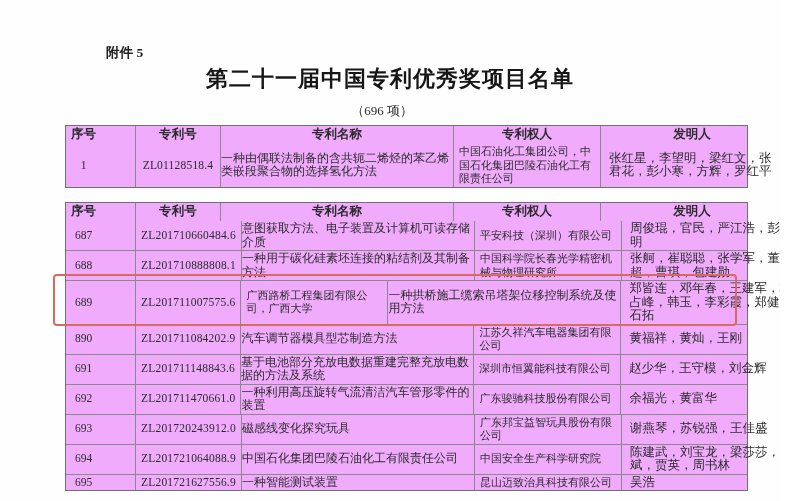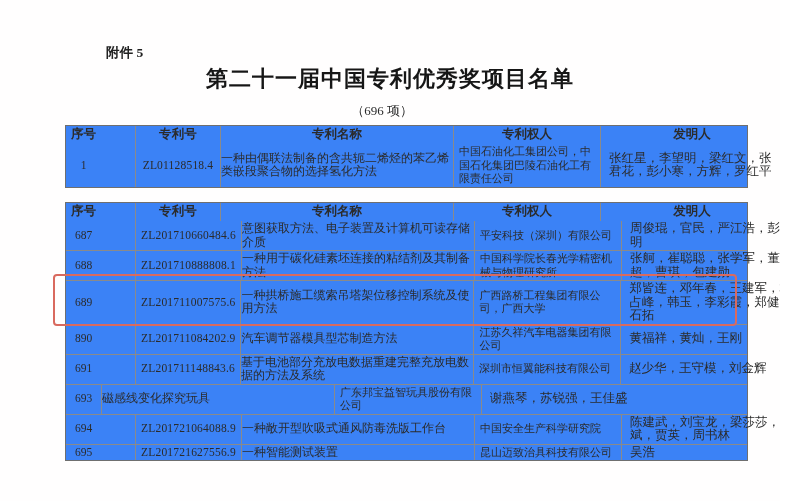--- a/index.html
+++ b/index.html
@@ -3,21 +3,21 @@
 <meta charset="utf-8">
 <style>
   html,body{margin:0;padding:0;background:#ffffff;}
   body{font-family:"Liberation Serif","DejaVu Serif",serif;color:#2b2b2b;}
   .doc{position:relative;width:780px;height:501px;background:#fffefe;overflow:hidden;}
 
   .attachment{position:absolute;left:106px;top:44px;font-size:13.5px;font-weight:bold;color:#222;}
   .title{position:absolute;left:0;right:0;top:64px;text-align:center;font-size:22px;font-weight:bold;letter-spacing:1px;color:#161616;}
   .subtitle{position:absolute;left:0;right:16px;top:102px;text-align:center;font-size:13px;color:#2b2b2b;}
 
-  .ptable{position:absolute;left:65px;width:683px;border:1px solid #6f6f6f;box-sizing:border-box;background:#3b82f6;}
+  .ptable{position:absolute;left:65px;width:683px;border:1px solid #6f6f6f;box-sizing:border-box;background:#f0abfc;}
   #table1{top:125px;}
   #table2{top:202px;}
 
   .trow{display:flex;align-items:stretch;border-top:1px solid #8a8a8a;}
   .trow:first-child{border-top:none;}
   .tcell{box-sizing:border-box;border-left:1px solid #8a8a8a;display:flex;align-items:center;line-height:13.5px;padding:1px 5px;}
   .tcell:first-child{border-left:none;}
   .c0{flex:0 0 35px;justify-content:center;text-align:center;font-size:11.5px;}
   .c1{flex:0 0 85px;justify-content:center;text-align:center;font-size:11.5px;letter-spacing:0.2px;margin-left:34px;}
   .c2{flex:0 0 233px;font-size:12px;padding:1px 0;}
@@ -74,48 +74,56 @@
         <div class="trow">
           <div class="tcell c0">688</div>
           <div class="tcell c1">ZL201710888808.1</div>
           <div class="tcell c2">一种用于碳化硅素坯连接的粘结剂及其制备方法</div>
           <div class="tcell c3">中国科学院长春光学精密机械与物理研究所</div>
           <div class="tcell c4">张舸，崔聪聪，张学军，董斌超，曹琪，包建勋</div>
         </div>
         <div class="trow">
           <div class="tcell c0">689</div>
           <div class="tcell c1">ZL201711007575.6</div>
+          <div class="tcell c3">广西路桥工程集团有限公司，广西大学</div>
           <div class="tcell c2">一种拱桥施工缆索吊塔架位移控制系统及使用方法</div>
-          <div class="tcell c3">广西路桥工程集团有限公司，广西大学</div>
           <div class="tcell c4">郑皆连，邓年春，王建军，杨占峰，韩玉，李彩霞，郑健，石拓</div>
         </div>
         <div class="trow">
           <div class="tcell c0">890</div>
           <div class="tcell c1">ZL201711084202.9</div>
           <div class="tcell c2">汽车调节器模具型芯制造方法</div>
           <div class="tcell c3">江苏久祥汽车电器集团有限公司</div>
           <div class="tcell c4">黄福祥，黄灿，王刚</div>
         </div>
         <div class="trow">
           <div class="tcell c0">691</div>
           <div class="tcell c1">ZL201711148843.6</div>
           <div class="tcell c2">基于电池部分充放电数据重建完整充放电数据的方法及系统</div>
           <div class="tcell c3">深圳市恒翼能科技有限公司</div>
           <div class="tcell c4">赵少华，王守模，刘金辉</div>
         </div>
         <div class="trow">
+          <div class="tcell c0">692</div>
+          <div class="tcell c1">ZL201711470661.0</div>
+          <div class="tcell c2">一种利用高压旋转气流清洁汽车管形零件的装置</div>
+          <div class="tcell c3">广东骏驰科技股份有限公司</div>
+          <div class="tcell c4">余福光，黄富华</div>
+        </div>
+        <div class="trow">
           <div class="tcell c0">693</div>
+          <div class="tcell c1">ZL201720243912.0</div>
           <div class="tcell c2">磁感线变化探究玩具</div>
           <div class="tcell c3">广东邦宝益智玩具股份有限公司</div>
           <div class="tcell c4">谢燕琴，苏锐强，王佳盛</div>
         </div>
         <div class="trow">
           <div class="tcell c0">694</div>
           <div class="tcell c1">ZL201721064088.9</div>
-          <div class="tcell c2">一种敞开型吹吸式通风防毒洗版工作台</div>
+          <div class="tcell c2">中国石化集团巴陵石油化工有限责任公司</div>
           <div class="tcell c3">中国安全生产科学研究院</div>
           <div class="tcell c4">陈建武，刘宝龙，梁莎莎，杨斌，贾英，周书林</div>
         </div>
         <div class="trow">
           <div class="tcell c0">695</div>
           <div class="tcell c1">ZL201721627556.9</div>
           <div class="tcell c2">一种智能测试装置</div>
           <div class="tcell c3">昆山迈致治具科技有限公司</div>
           <div class="tcell c4">吴浩</div>
         </div>

